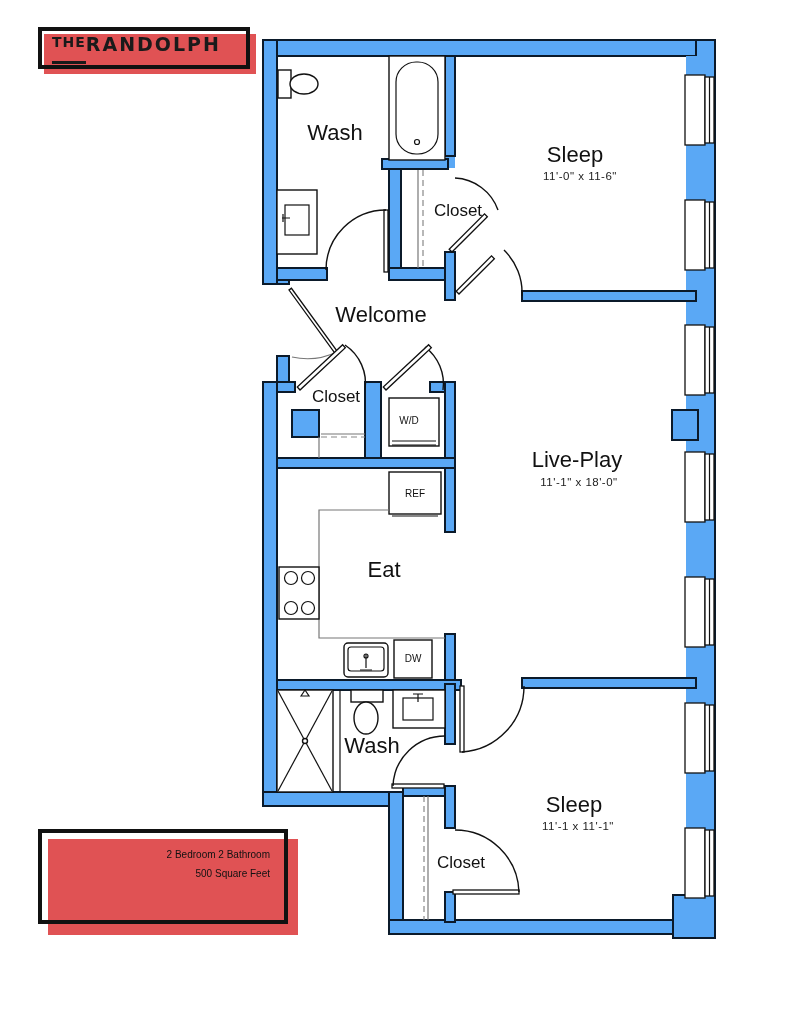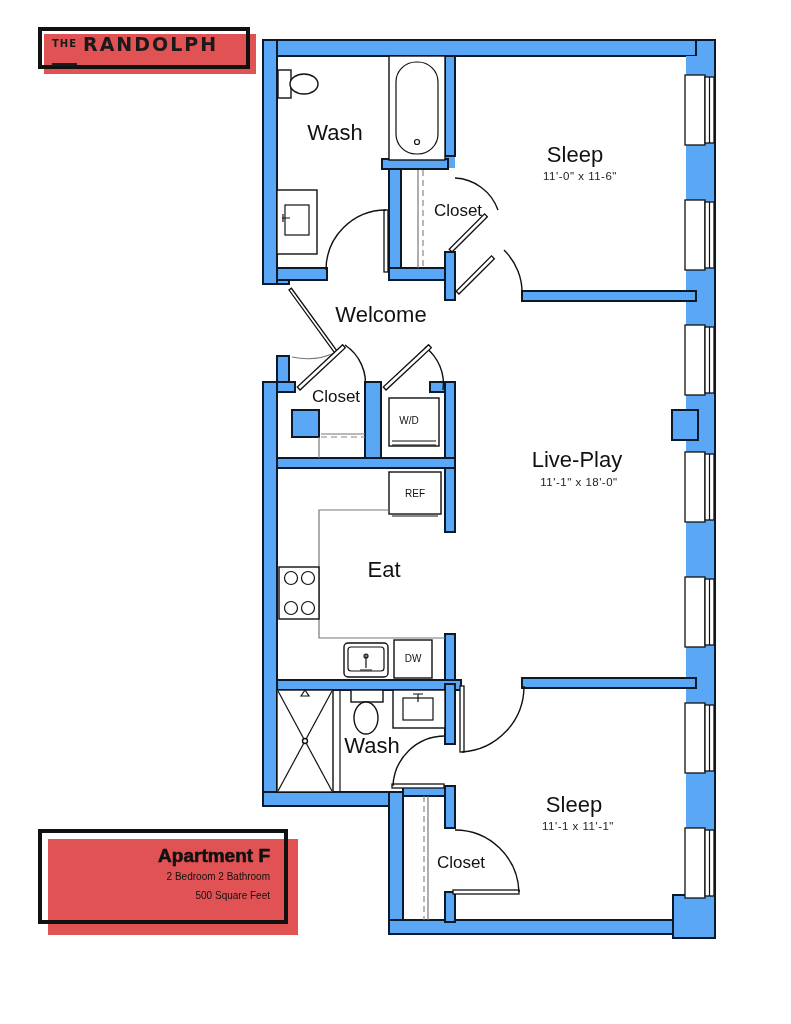--- a/index.html
+++ b/index.html
@@ -15,21 +15,21 @@
   .swing { fill: none; stroke: #111; stroke-width: 1.4; }
   .window { fill: #ffffff; stroke: #111; stroke-width: 1.3; }
   .room-label { font-family: "Liberation Sans", sans-serif; font-size: 22px; fill: #111; text-anchor: middle; }
   .dim-label { font-family: "Liberation Sans", sans-serif; font-size: 11.5px; fill: #222; text-anchor: middle; letter-spacing: 0.5px; }
   .small-label { font-family: "Liberation Sans", sans-serif; font-size: 17px; fill: #111; text-anchor: middle; }
   .appl-label { font-family: "Liberation Sans", sans-serif; font-size: 10px; fill: #111; text-anchor: middle; }
   .brand { position: absolute; left: 38px; top: 27px; width: 210px; height: 40px; }
   .brand .bg { position: absolute; left: 6px; top: 7px; width: 212px; height: 40px; background: #e05254; }
   .brand .frame { position: absolute; left: 0; top: 0; width: 204px; height: 34px; border: 4px solid #111; }
   .brand .text { position: absolute; left: 14px; top: 6px; font-family: "DejaVu Sans", sans-serif; font-weight: bold; font-size: 19px; letter-spacing: 2px; color: #1a1a1a; white-space: nowrap; }
-  .brand .the { font-size: 10px; letter-spacing: 1px; display: inline-block; vertical-align: 4px; margin-right: 6px; border-bottom: 3px solid #1a1a1a; line-height: 10px; padding-bottom: 14px; }
+  .brand .the { font-size: 14px; letter-spacing: 1px; display: inline-block; vertical-align: 4px; border-bottom: 3px solid #1a1a1a; line-height: 10px; padding-bottom: 14px; }
   .info { position: absolute; left: 38px; top: 829px; }
   .info .bg { position: absolute; left: 10px; top: 10px; width: 250px; height: 96px; background: #e05254; }
   .info .frame { position: absolute; left: 0; top: 0; width: 242px; height: 87px; border: 4px solid #111; }
   .info .lines { position: absolute; left: 0; top: 16px; width: 232px; text-align: right; }
   .info .title { font-family: "Liberation Sans", sans-serif; font-weight: 900; font-size: 19px; color: #111; display: block; line-height: 22px; -webkit-text-stroke: 0.6px #111; }
   .info .sub { font-family: "Liberation Sans", sans-serif; font-size: 10px; color: #111; display: block; line-height: 19px; }
 </style>
 </head>
 <body>
 
@@ -231,17 +231,16 @@
     <text class="room-label" x="574" y="812">Sleep</text>
     <text class="dim-label" x="578" y="830">11'-1   x  11'-1"</text>
     <text class="small-label" x="461" y="868">Closet</text>
   </g>
 </svg>
 
 <div class="info">
   <div class="bg"></div>
   <div class="frame"></div>
   <div class="lines">
-    <span class="title">Apartment F</span>
     <span class="sub">2 Bedroom 2 Bathroom</span>
     <span class="sub">500 Square Feet</span>
   </div>
 </div>
 
 </body></html>

